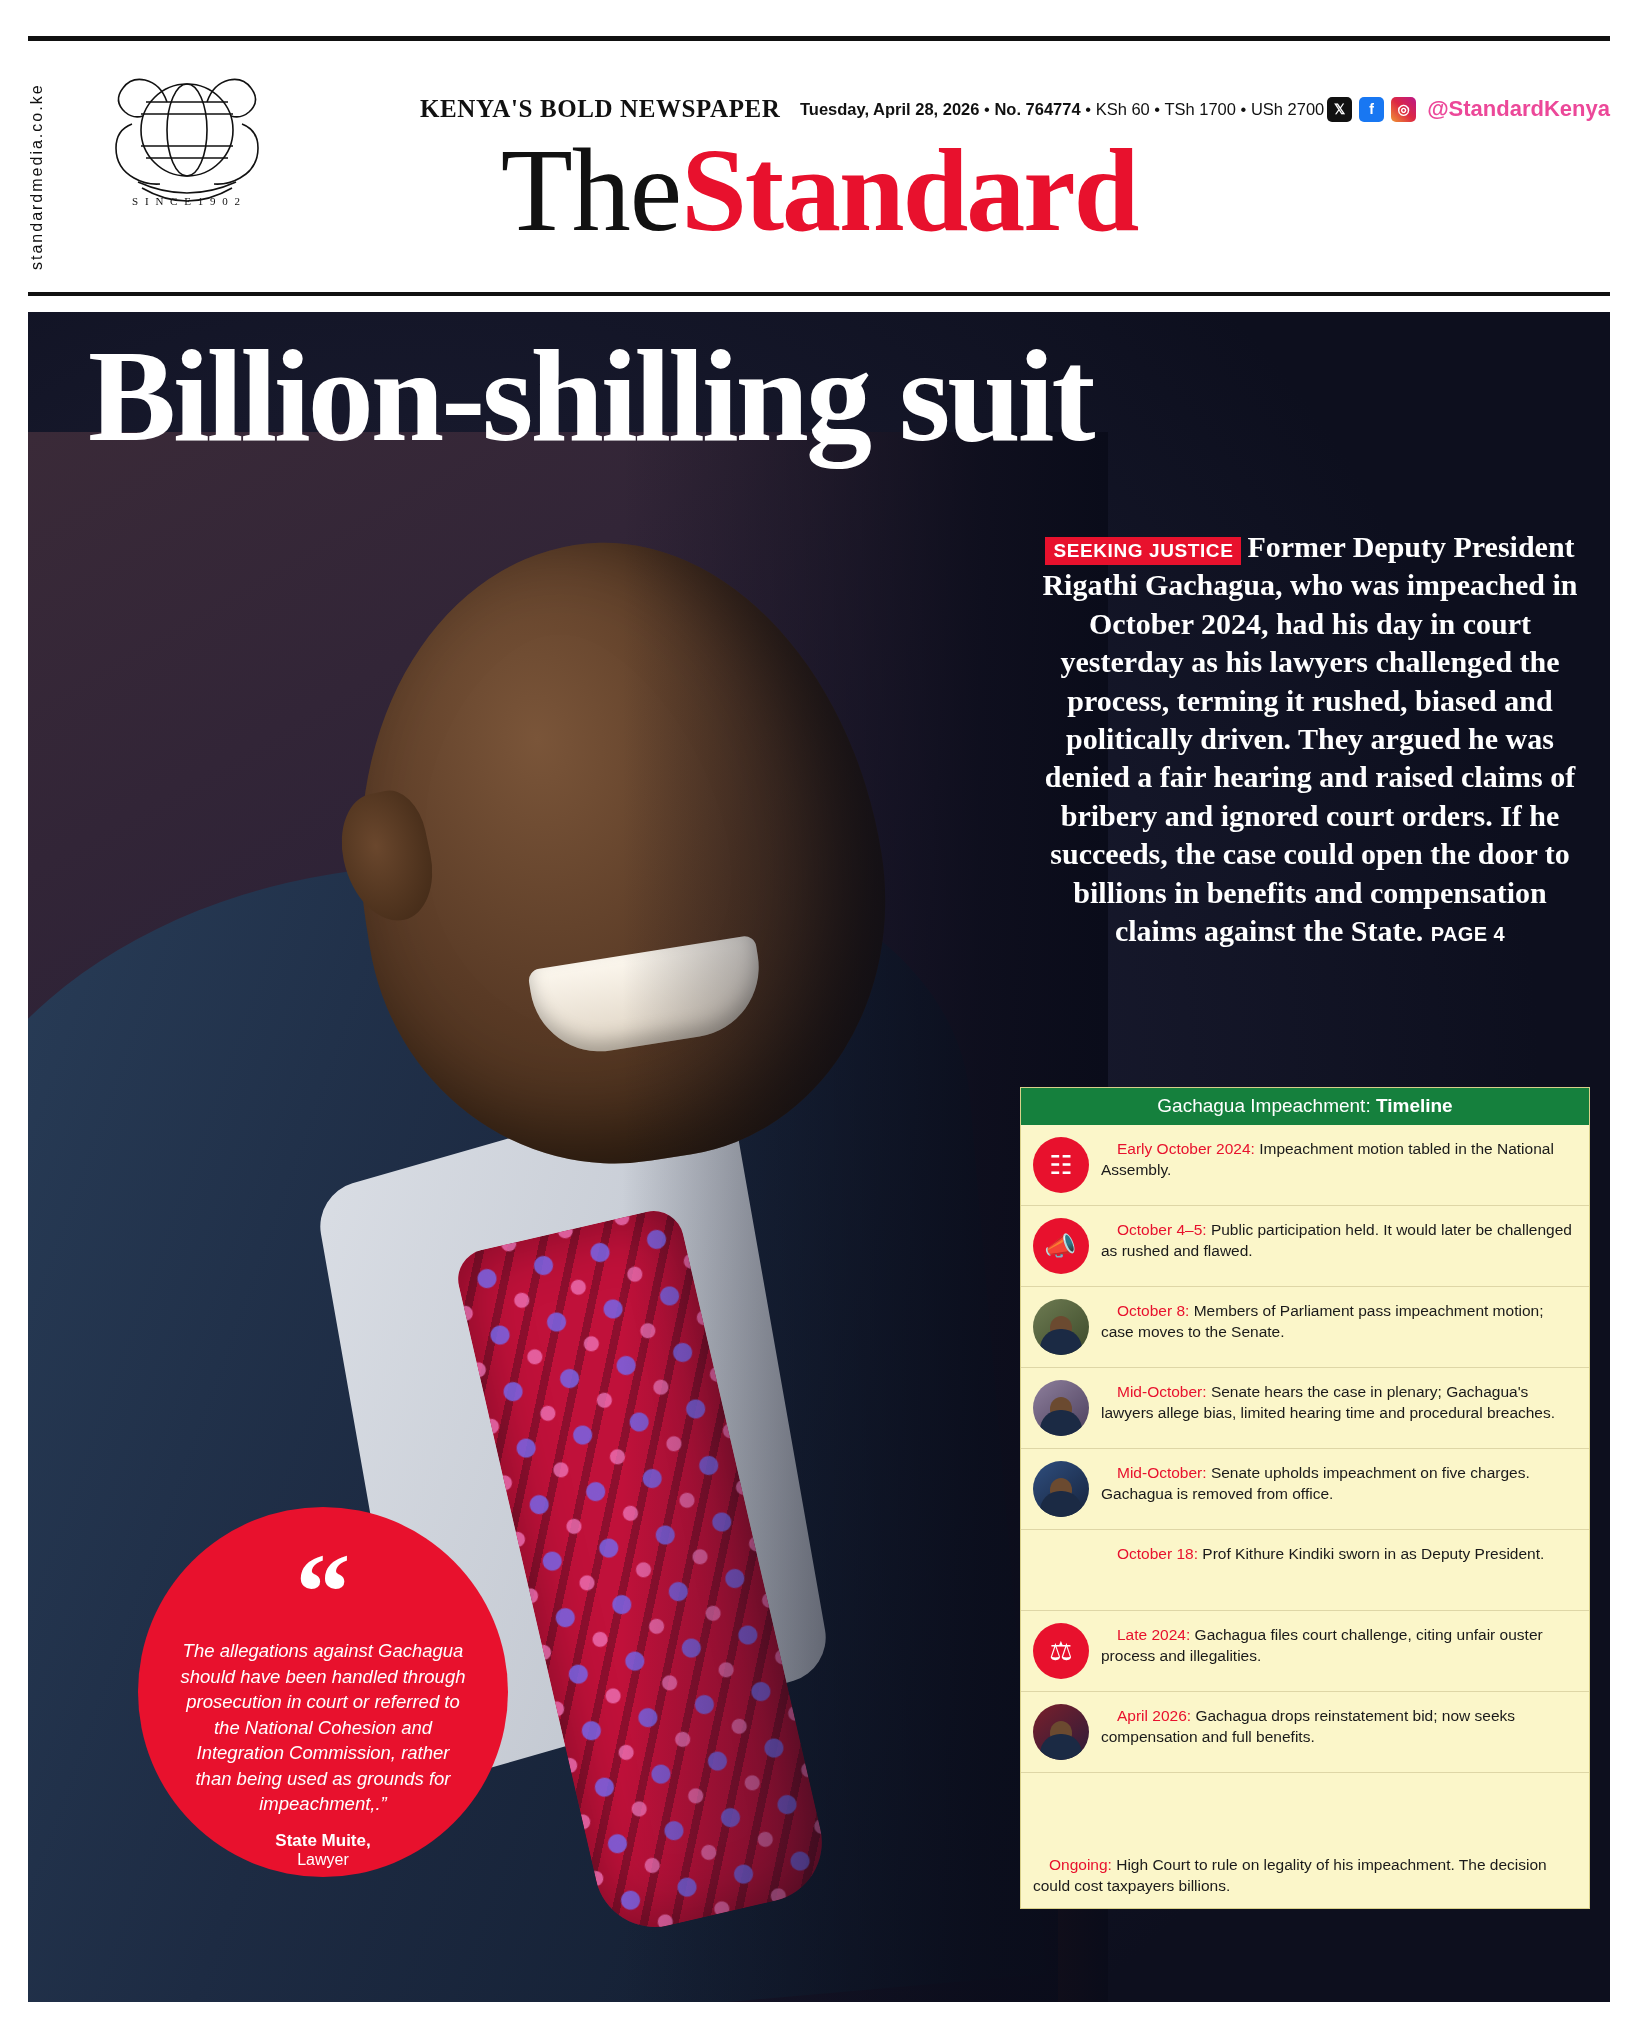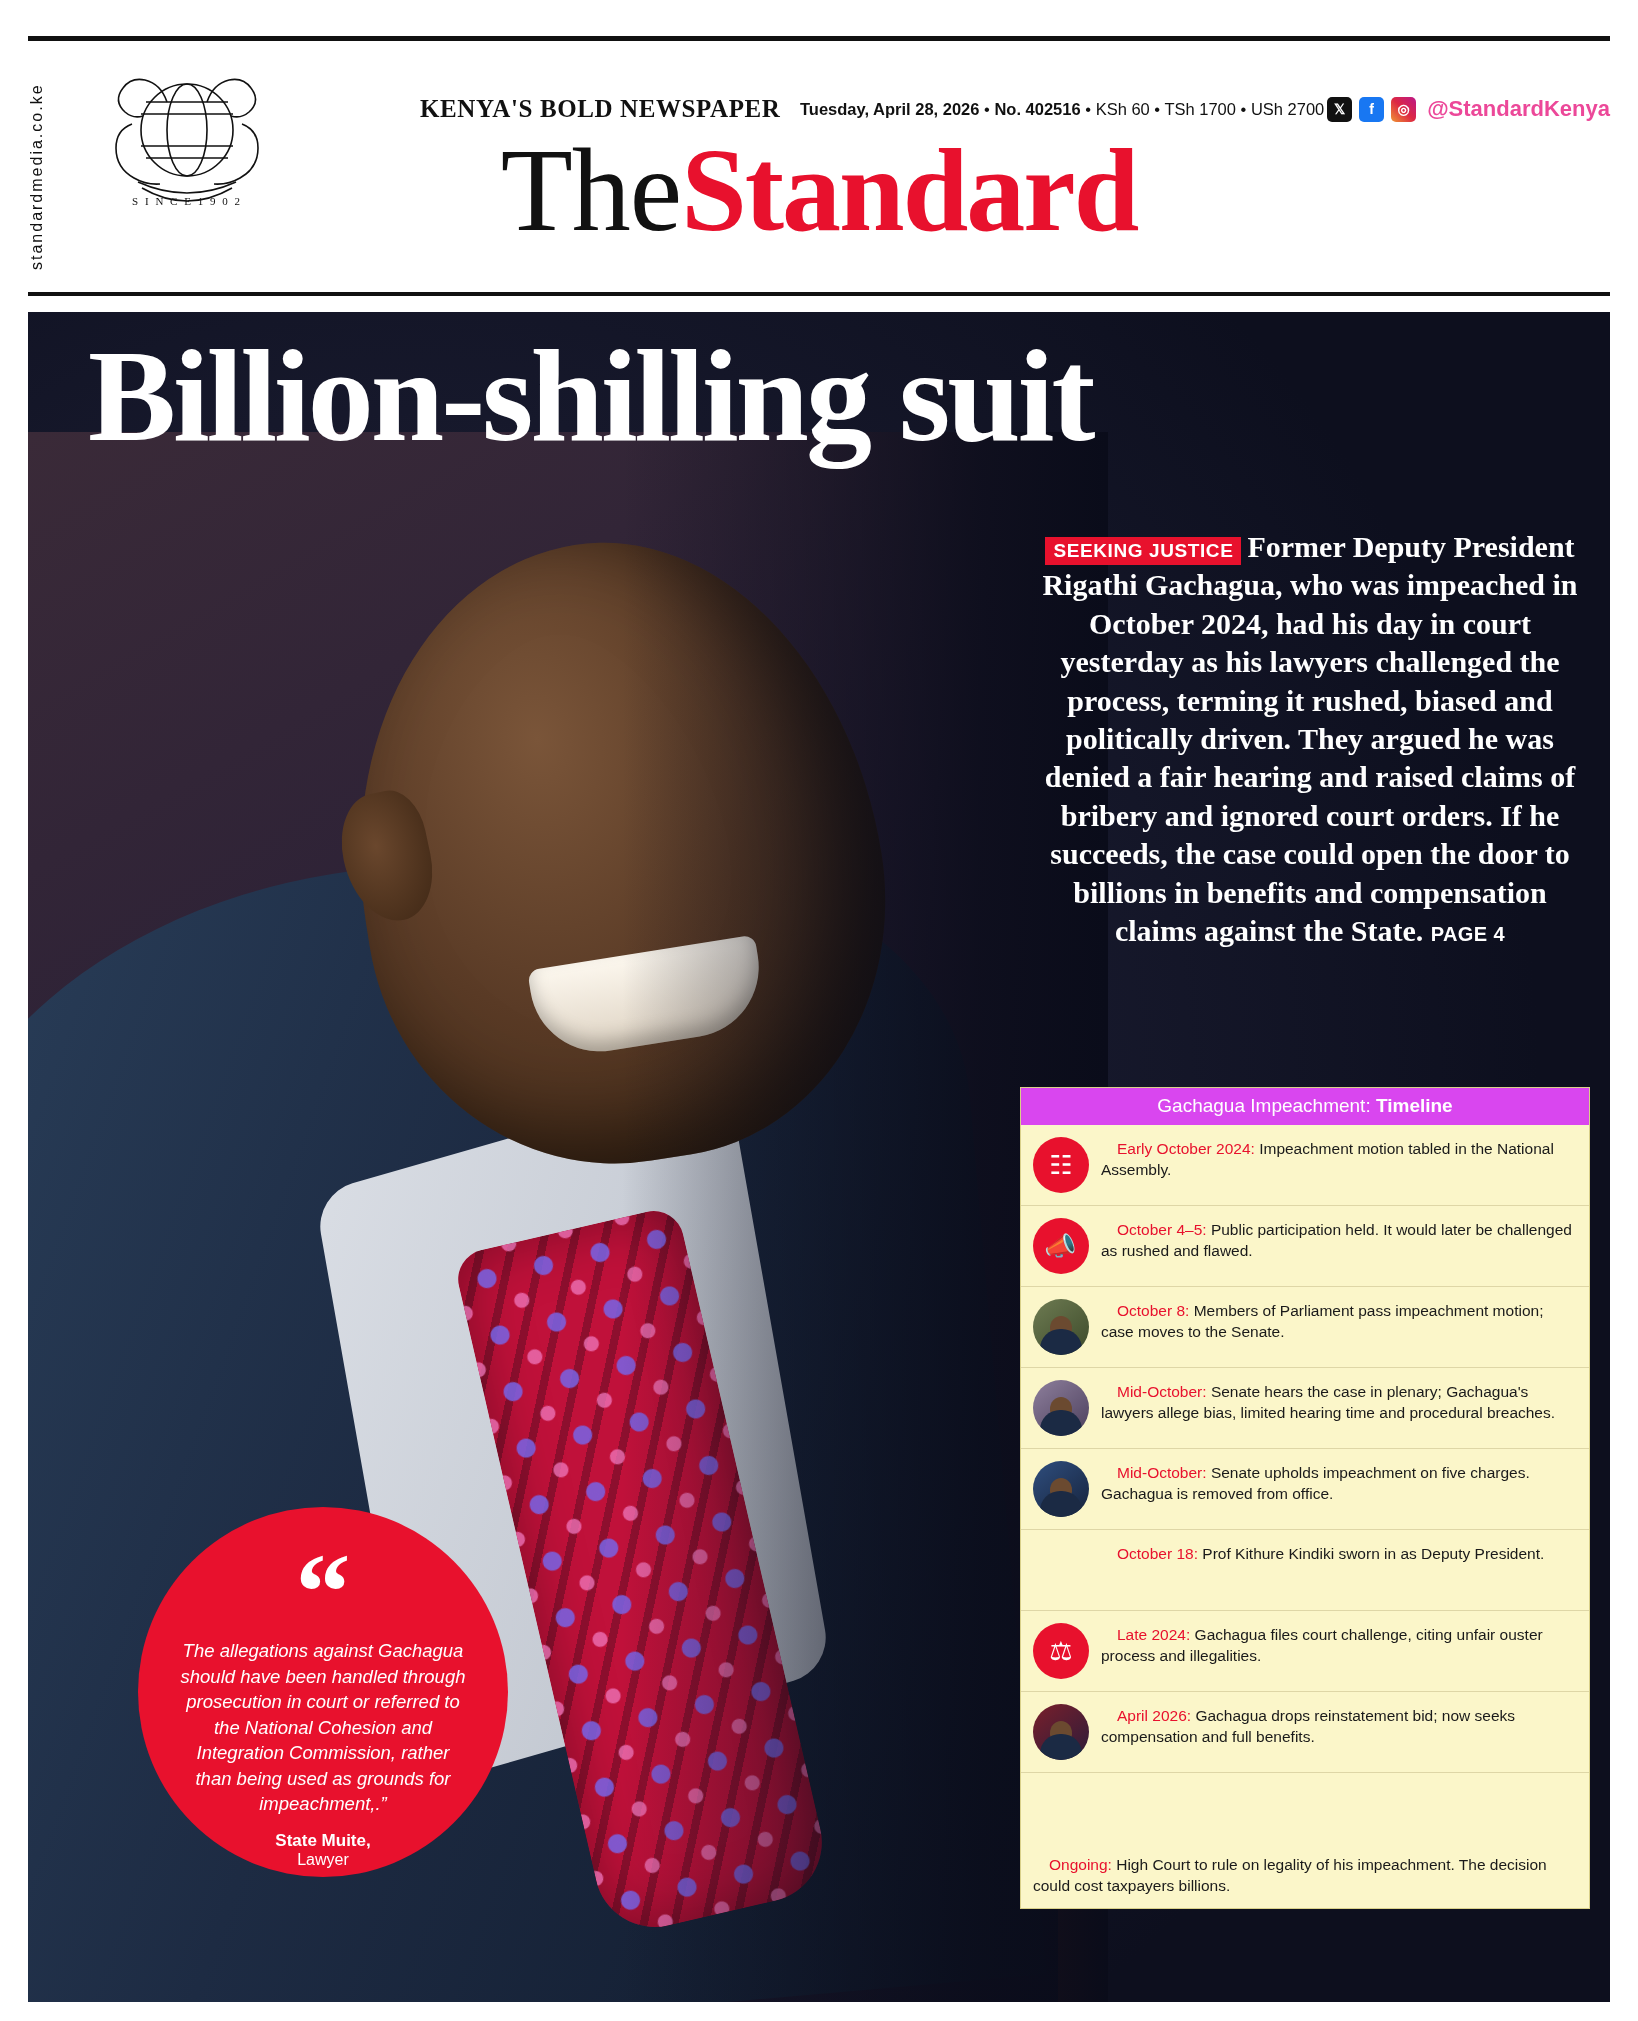--- a/index.html
+++ b/index.html
@@ -247,21 +247,21 @@
   
   .timeline {
     position: absolute;
     right: 20px; top: 775px;
     width: 570px;
     z-index: 8;
     background: #fbf6c9;
     border: 1px solid #d9d08a;
   }
   .timeline-head {
-    background: #d946ef;
+    background: #15803d;
     color: #fff;
     text-align: center;
     font-family: "Liberation Sans", sans-serif;
     font-size: 19px;
     padding: 7px 4px 8px;
   }
   .timeline-head b { font-weight: bold; }
   .tl-row {
     display: flex;
     align-items: flex-start;
@@ -376,21 +376,21 @@
       </g>
       <text x="115" y="143" text-anchor="middle" font-family="Liberation Serif, serif" font-size="11" letter-spacing="2" fill="#111">S I N C E   1 9 0 2</text>
     </svg>
   </div>
 
   <div class="bold-line">KENYA'S BOLD NEWSPAPER</div>
 
   <div class="dateline">
     <b>Tuesday, April 28, 2026</b>
     <span> • </span>
-    <b>No. 402516</b>
+    <b>No. 764774</b>
     <span> • </span>
     <span>KSh 60 • TSh 1700 • USh 2700</span>
   </div>
 
   <div class="social">
     <span class="sicon x">𝕏</span>
     <span class="sicon fb">f</span>
     <span class="sicon ig">◎</span>
     <span class="handle">@StandardKenya</span>
   </div>

